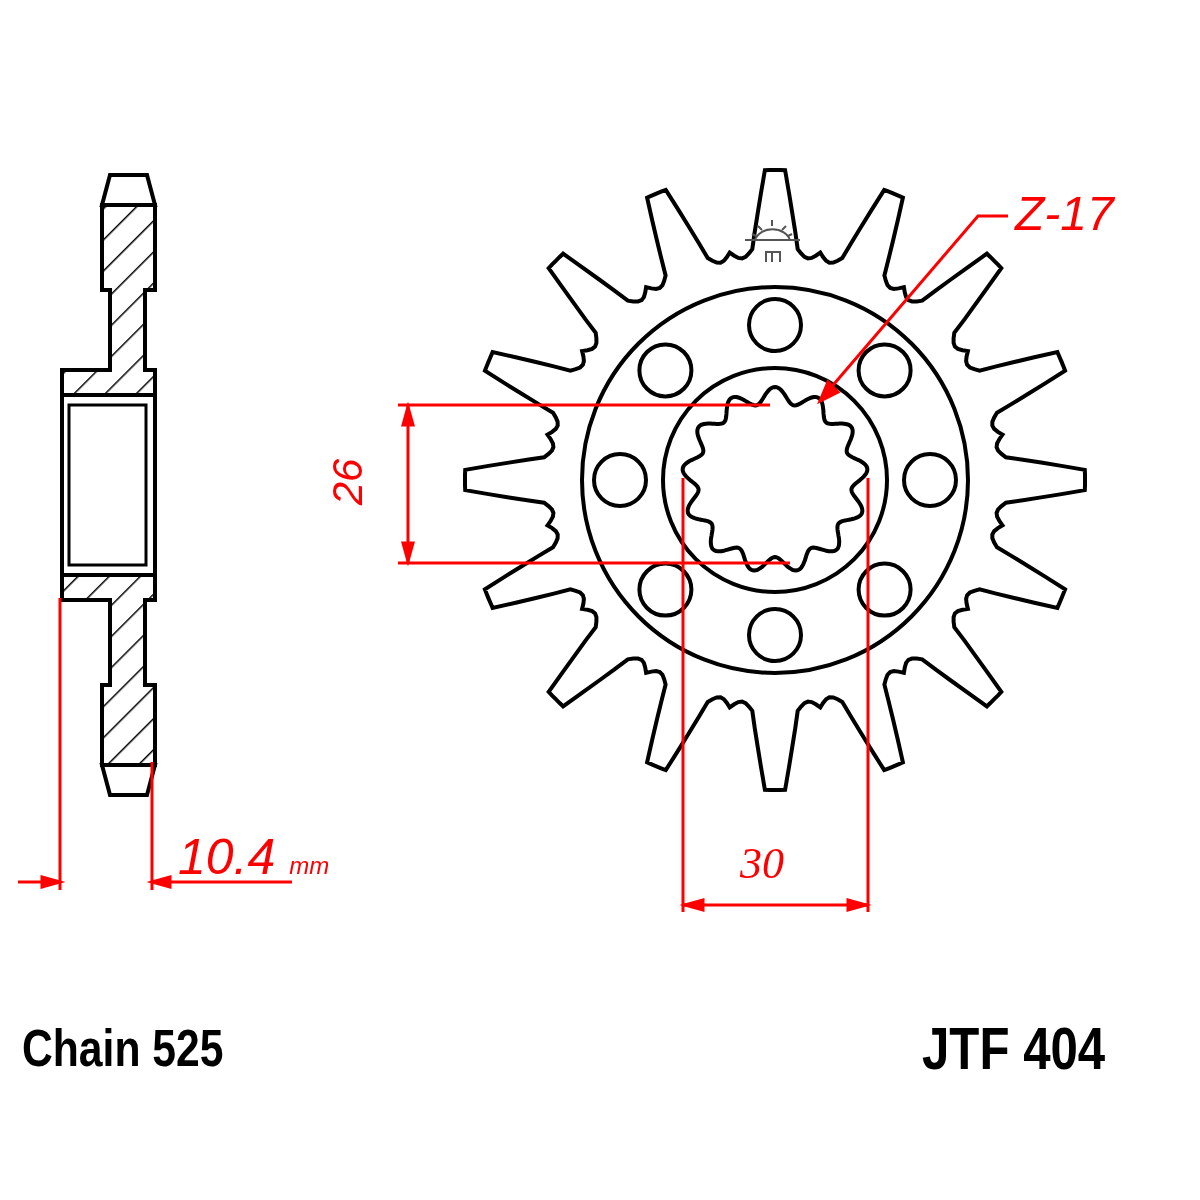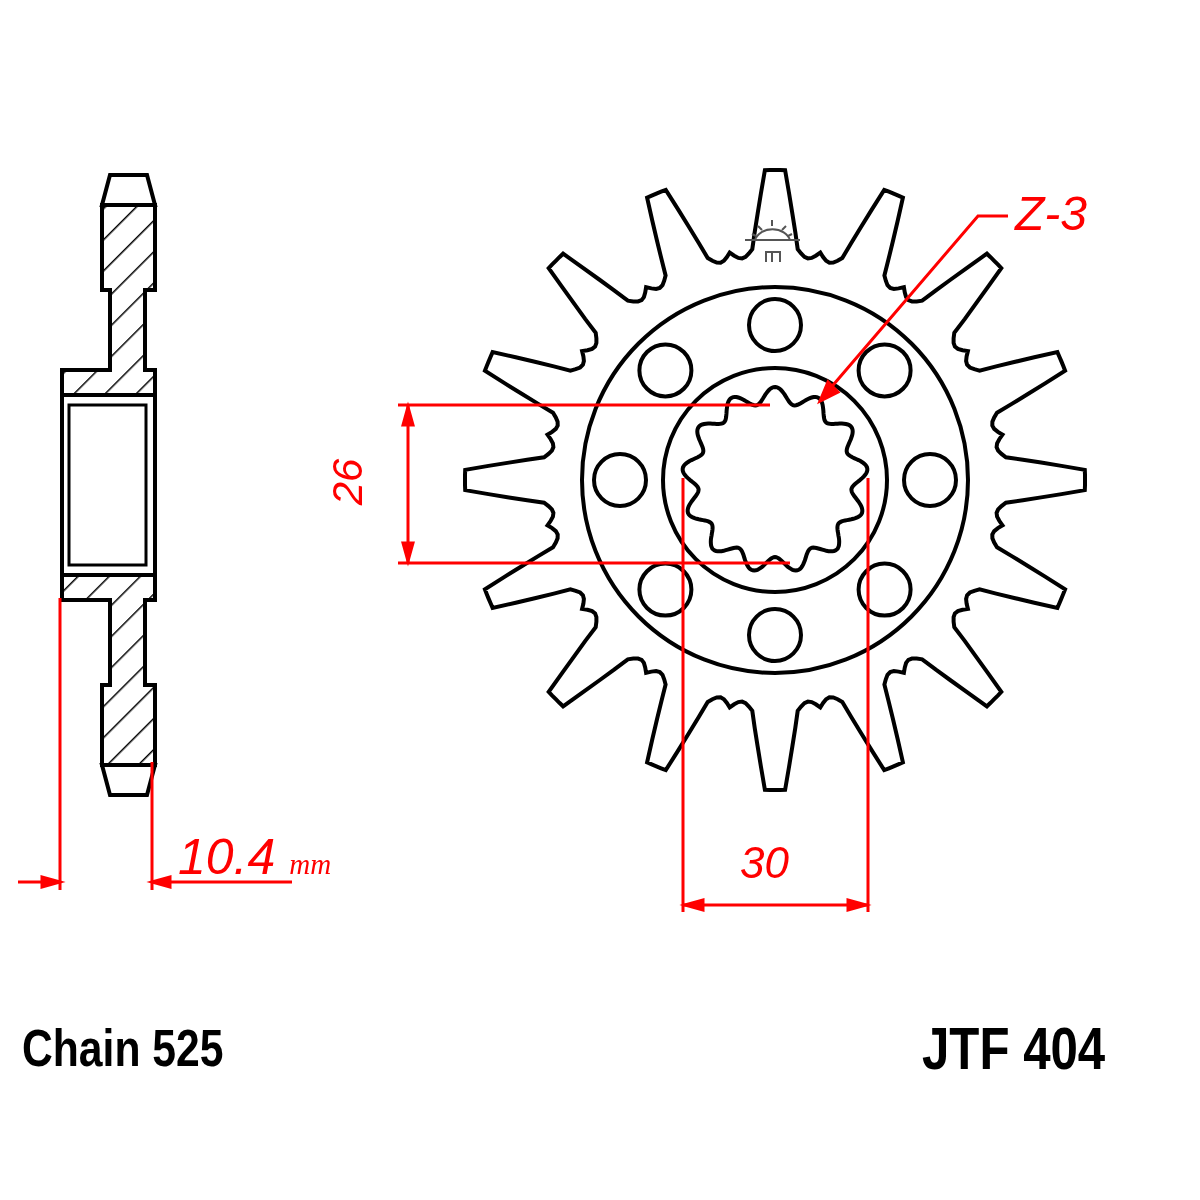--- a/index.html
+++ b/index.html
@@ -86,21 +86,21 @@
     <polygon points="866,905 848,900 848,910"></polygon>
   </g>
 
   <g stroke="#ff0000" stroke-width="3" fill="#ff0000">
     <polyline points="822,398 978,216 1008,216" fill="none"></polyline>
     <polygon points="820,401 828,382 838,392"></polygon>
   </g>
 </svg>
 
 <div class="lbl" style="left:325px; top:458px; font-size:42px; transform:rotate(-90deg); transform-origin:center;"><span>26</span></div>
-<div class="lbl" style="left:740px; top:838px; font-size:44px;">30</div>
-<div class="lbl" style="left:1015px; top:186px; font-size:48px;">Z-3</div>
+<div class="lbl" style="left:740px; top:838px; font-size:44px;font-family:Liberation Serif, serif;">30</div>
+<div class="lbl" style="left:1015px; top:186px; font-size:48px;">Z-17</div>
 <div class="lbl" style="left:178px; top:828px; font-size:50px;">
   <span>10.4</span>
-  <span style="font-size:29px;font-family:Liberation Serif, serif;">mm</span>
+  <span style="font-size:24px;">mm</span>
 </div>
 
 <div class="foot" style="left:22px; top:1018px; font-size:52px;">Chain 525</div>
 <div class="foot" style="left:922px; top:1014px; font-size:60px;">JTF 404</div>
 
 </body></html>

